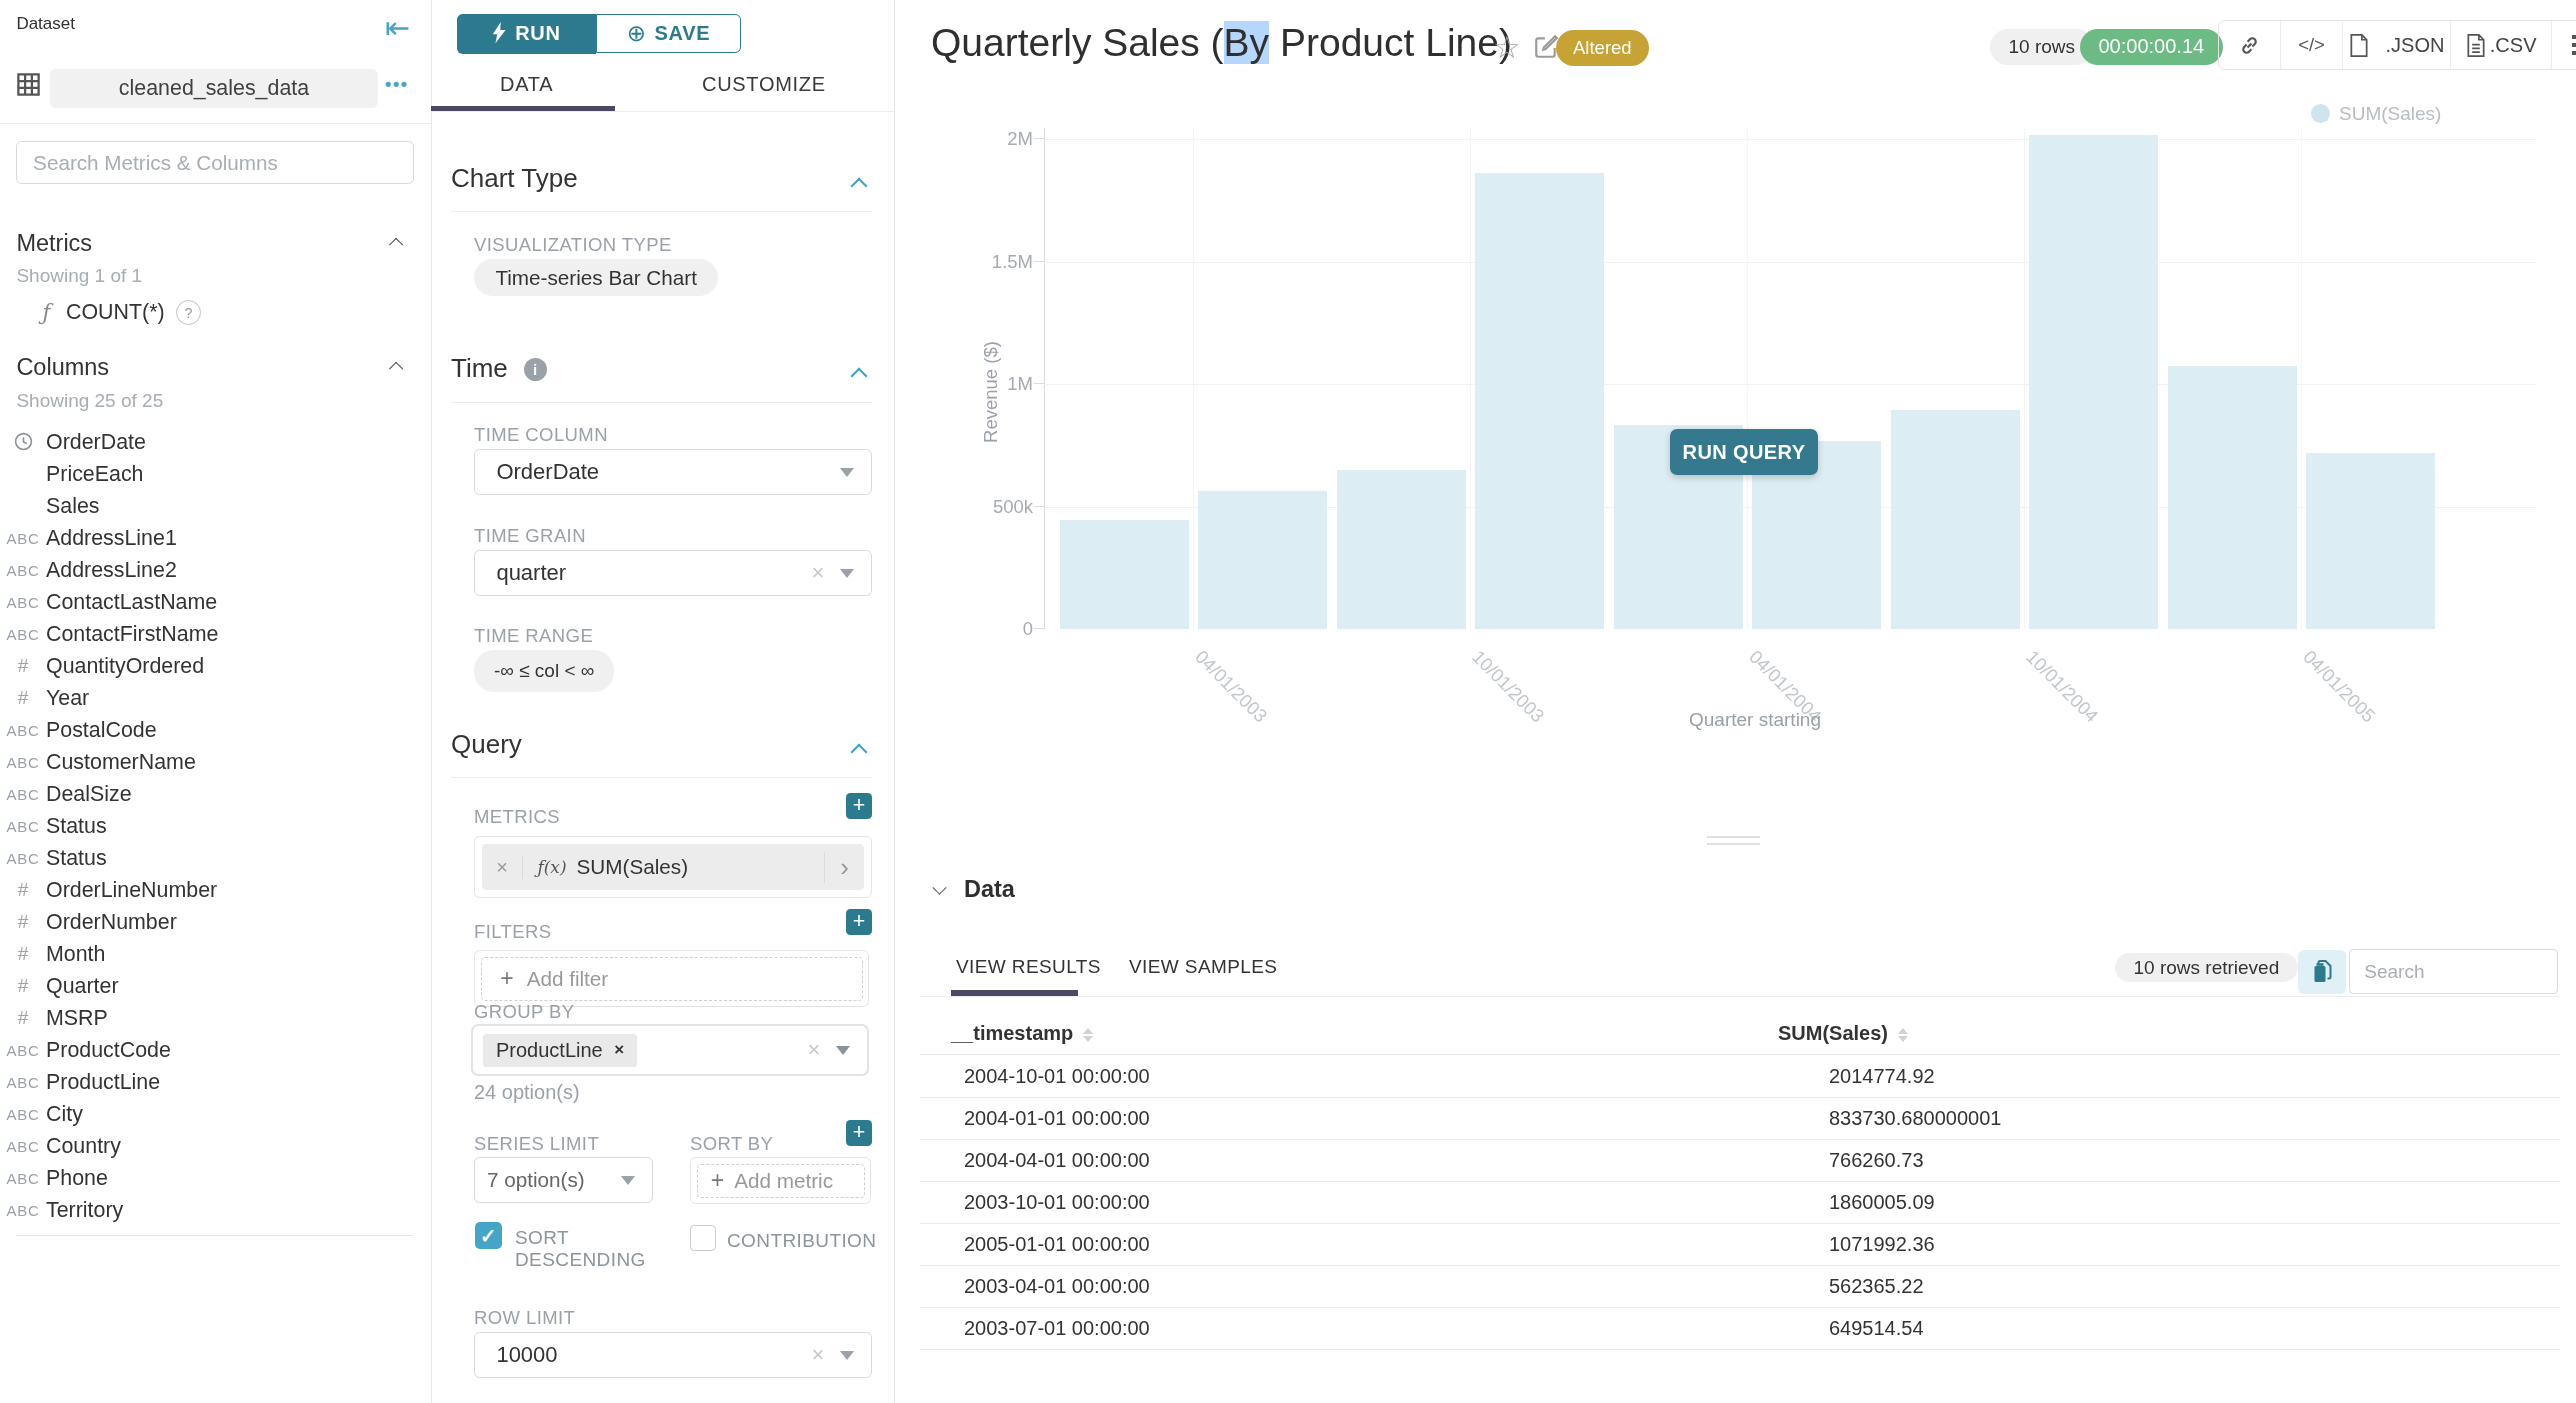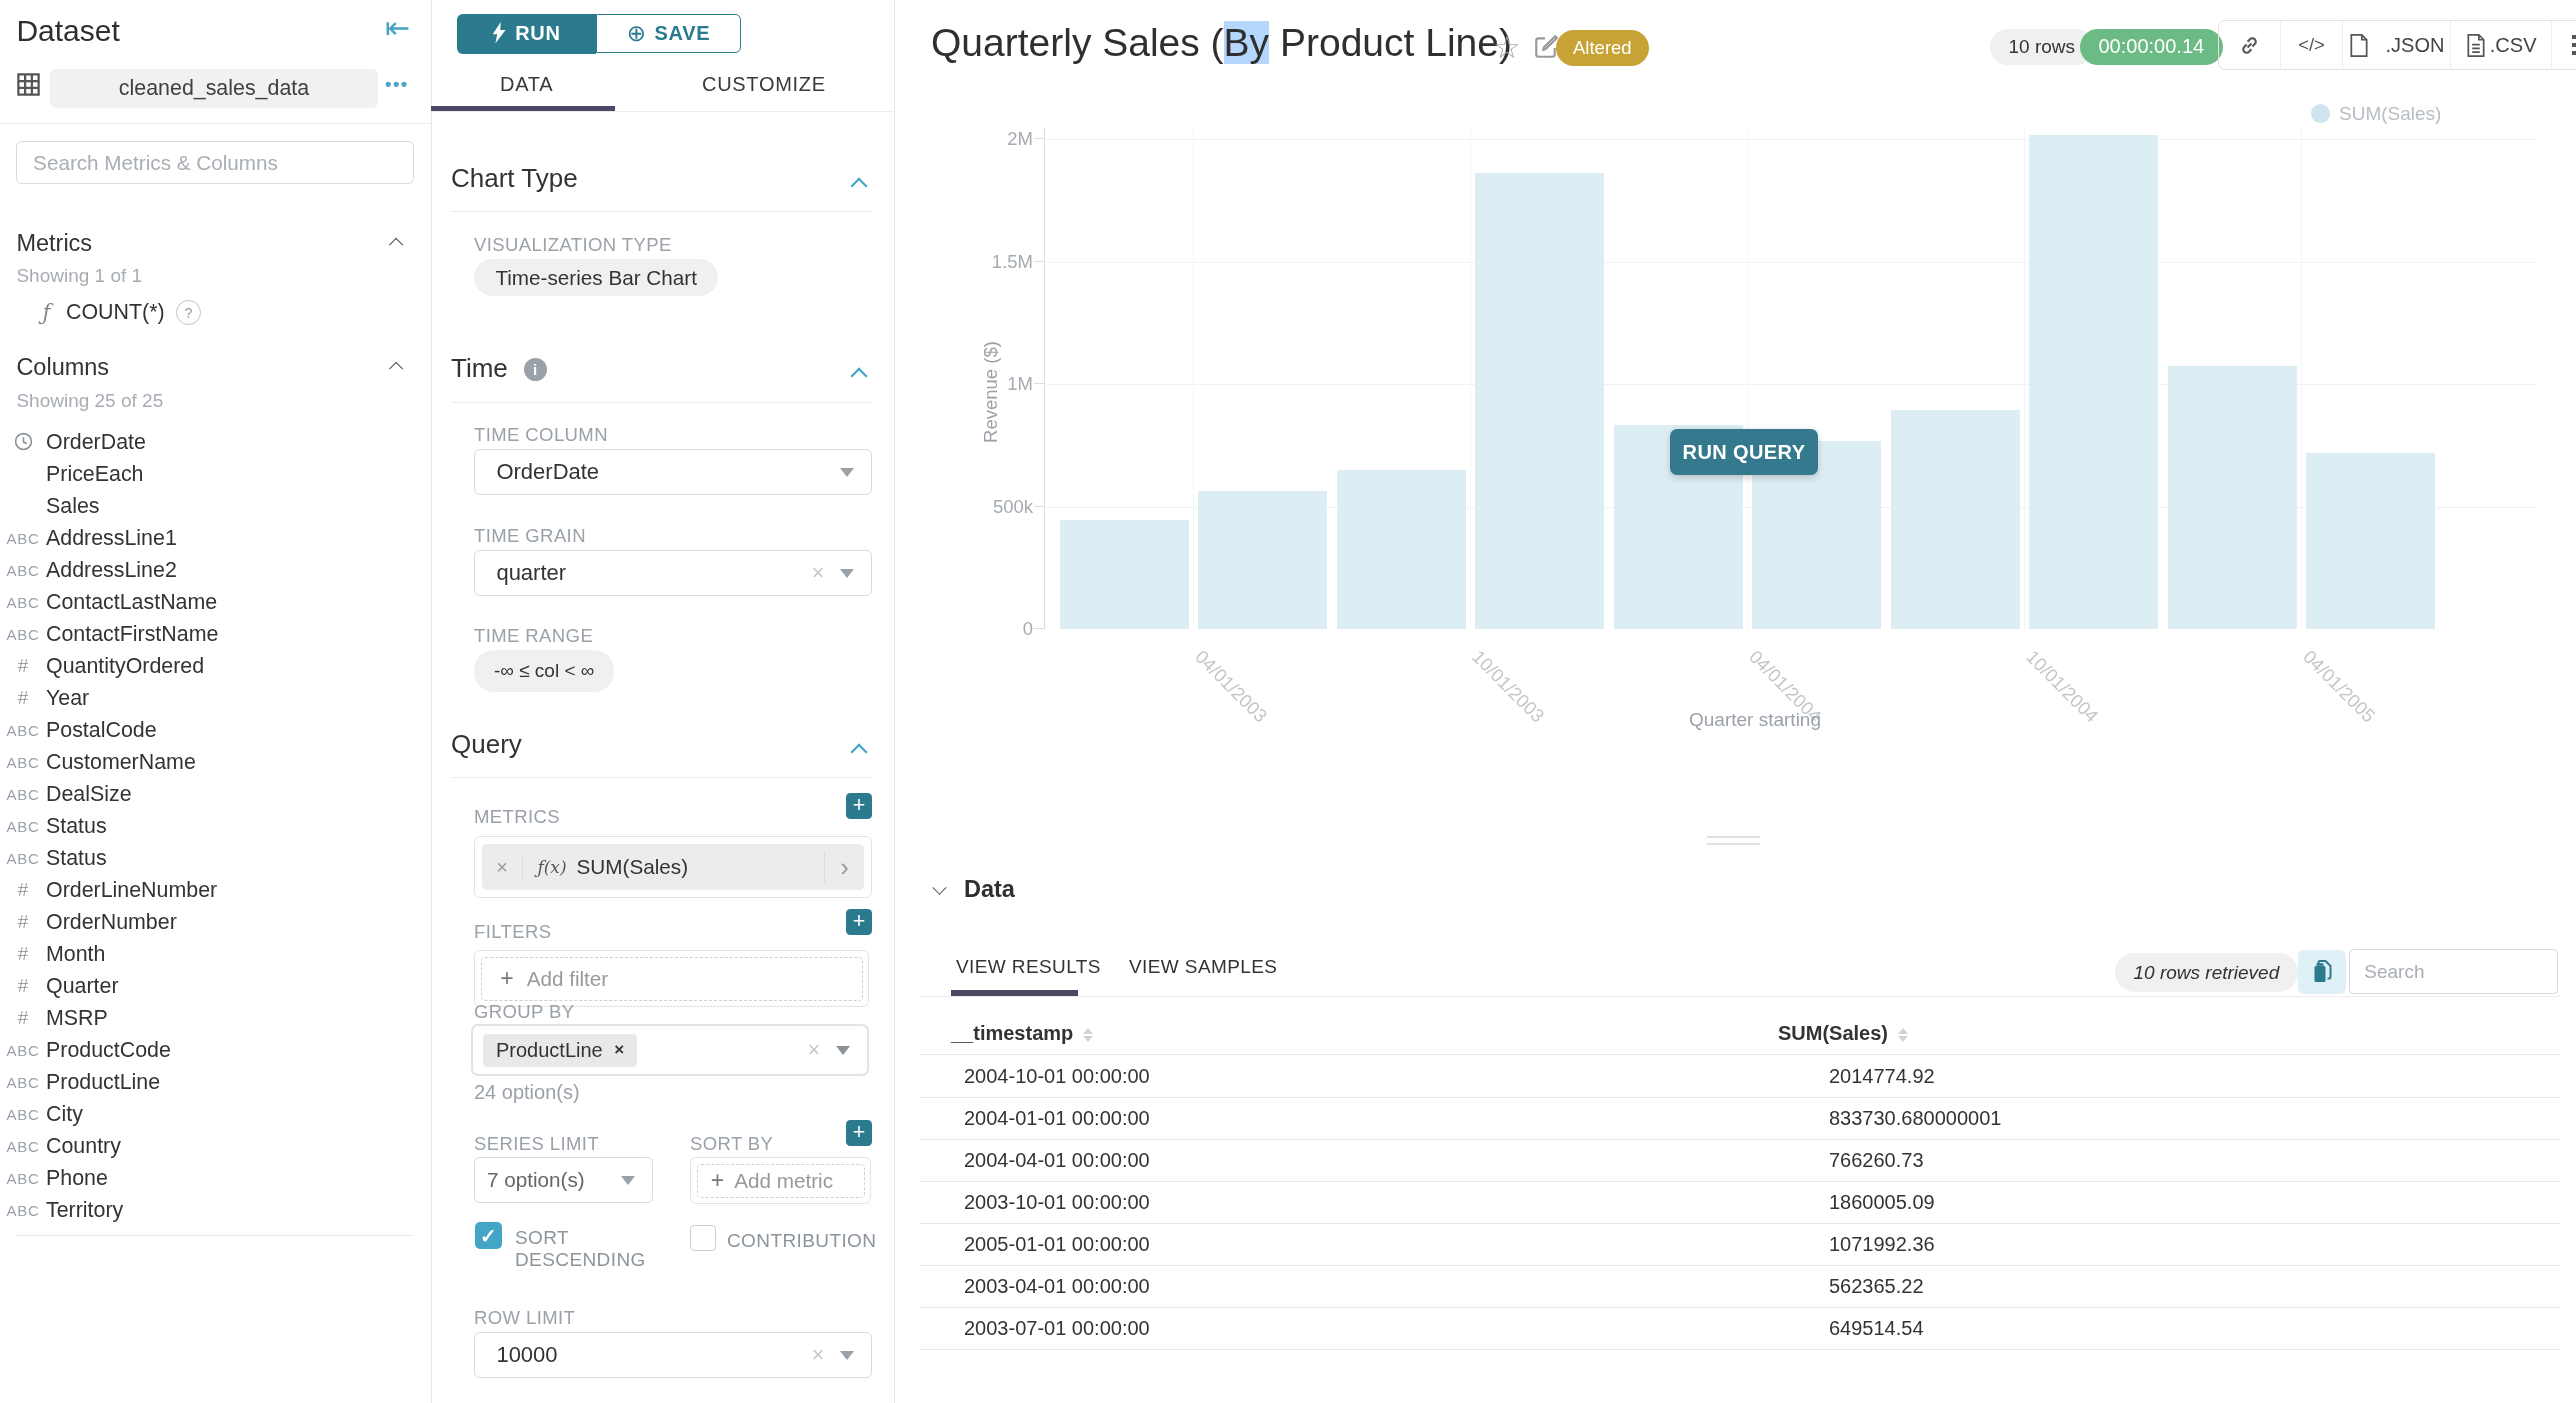--- a/index.html
+++ b/index.html
@@ -51,21 +51,21 @@
   input{font-family:"Liberation Sans",sans-serif;outline:none;}
   input::placeholder{color:#a8aeb4;}
 </style>
 </head>
 <body>
 
 <div class="app">
 
   <div class="vline" style="left:431px;"></div>
 
-  <div class="abs" style="left:16.4px;top:14.3px;font-size:30px;color:#2f2f2f;">Dataset</div>
+  <div class="abs" style="left:16.4px;top:14.3px;font-size:17px;color:#2f2f2f;">Dataset</div>
   <div class="abs" style="left:385px;top:10px;font-size:30px;color:#4aa2c4;">⇤</div>
 
   <div class="abs" style="left:15px;top:71px;">
     <svg width="27" height="27" viewBox="0 0 24 24">
         <path d="M3 3h18v18H3zM3 9h18M3 15h18M9 3v18M15 3v18" fill="none" stroke="#555" stroke-width="2"></path>
       </svg>
   </div>
   <div class="abs" style="left:50px;top:69px;width:328px;height:39px;background:#f1f1f1;border-radius:5.7px;display:flex;align-items:center;justify-content:center;font-size:21.4px;color:#404040;">cleaned_sales_data</div>
   <div class="abs" style="left:385px;top:73px;font-size:18.5px;letter-spacing:1.4px;color:#4aa2c4;font-weight:bold;">•••</div>
 
@@ -410,21 +410,21 @@
   <div class="abs" style="left:1707px;top:843px;width:53px;height:2.1px;background:#e0e0e0;"></div>
 
   <span class="abs chev down" style="left:935px;top:883px;color:#555;width:8.6px;height:8.6px;border-width:1.8px 1.8px 0 0;"></span>
   <div class="abs" style="left:964px;top:876px;font-size:23.5px;font-weight:bold;color:#2f2f2f;">Data</div>
 
   <div class="abs" style="left:956px;top:956px;font-size:19px;color:#333;letter-spacing:0.4px;font-weight:500;">VIEW RESULTS</div>
   <div class="abs" style="left:1129px;top:956px;font-size:19px;color:#333;letter-spacing:0.4px;font-weight:500;">VIEW SAMPLES</div>
   <div class="abs" style="left:951px;top:990px;width:127px;height:6.4px;background:#4b4864;"></div>
   <div class="hr" style="left:920px;top:996px;width:1640px;height:1.4px;"></div>
 
-  <div class="abs pill" style="left:2115px;top:953px;height:39px;padding:0 18.5px;font-style:italic;">10 rows retrieved</div>
+  <div class="abs pill" style="left:2115px;top:953px;height:29px;padding:0 18.5px;">10 rows retrieved</div>
   <div class="abs" style="left:2298px;top:950px;width:48px;height:44px;background:#dff0f7;border-radius:5.7px;display:flex;align-items:center;justify-content:center;">
     <svg width="23" height="24" viewBox="0 0 22 24">
         <path d="M7 5V2.5A1.5 1.5 0 0 1 8.5 1H14l5 5v11a1.5 1.5 0 0 1-1.5 1.5H16" fill="none" stroke="#2b7a8e" stroke-width="2"></path>
         <rect x="3" y="6" width="11" height="16" rx="1.5" fill="#2b7a8e"></rect>
         <rect x="5" y="3.2" width="7" height="2.6" fill="#2b7a8e"></rect>
       </svg>
   </div>
   <input class="abs" style="left: 2349px; top: 949px; width: 193px; height: 43px; border: 1.4px solid rgb(217, 217, 217); border-radius: 4.3px; font-size: 19px; padding: 0px 0px 0px 14.3px; color: rgb(51, 51, 51);" placeholder="Search">
 
   <div class="abs" style="left:920px;top:1013px;width:1640px;height:41px;display:flex;align-items:center;border-bottom:0.7px solid #e8e8e8;">

